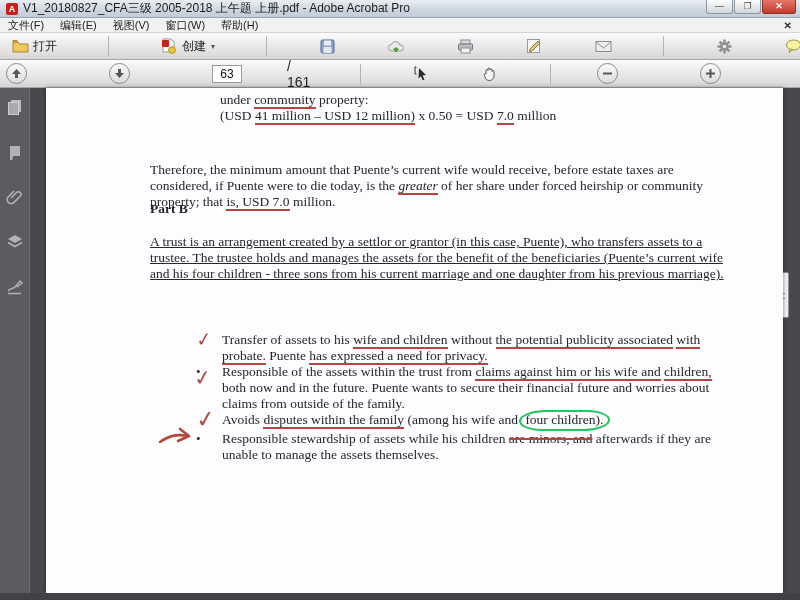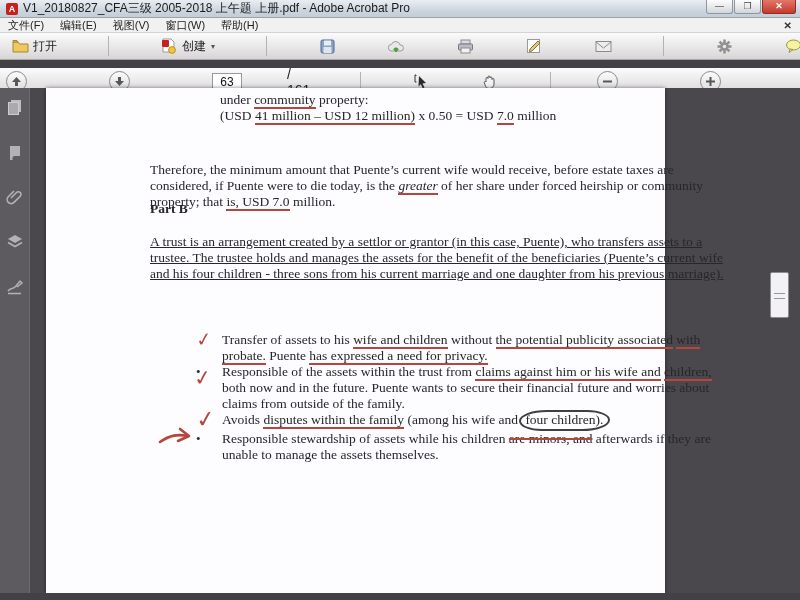--- a/index.html
+++ b/index.html
@@ -24,21 +24,21 @@
   
   .menubar { position:absolute; top:18px; left:0; right:0; height:15px; background:#f2f1f1;
     border-bottom:1px solid #d4d2d2; display:flex; align-items:center; font-size:11px; color:#222; }
   .menu-item { padding:0 8px; height:15px; line-height:15px; }
   .doc-close { margin-left:auto; margin-right:8px; font-size:10px; color:#333; font-weight:bold; }
 
   
   .toolbar { position:absolute; left:0; right:0; display:flex; align-items:center;
     background:linear-gradient(#fbfbfb,#e3e1e1 70%,#d7d5d5); border-bottom:1px solid #a8a6a6;gap:41px; }
   .toolbar1 { top:33px; height:27px; padding:0 6px; }
-  .toolbar2 { top:68px; height:28px; padding:3px 6px; }
+  .toolbar2 { top:60px; height:28px; padding:3px 6px; }
   .tb-sep { width:1px; height:20px; background:#b4b2b2; margin:0 5px; flex:none; }
   .tb-btn { display:flex; align-items:center; gap:4px; padding:2px 5px; border-radius:2px;
     font-size:12px; color:#222; flex:none; }
   .tb-icon { width:18px; height:18px; display:flex; align-items:center; justify-content:center; flex:none; }
   .caret { font-size:8px; color:#555; margin-left:1px; }
   .tb-btn.active { background:linear-gradient(#d0cecb,#c4c2bf); border:1px solid #8f8d8a;
     box-shadow:inset 0 1px 2px rgba(0,0,0,.25); }
   .page-input { width:30px; height:18px; background:#fff; border:1px solid #9a9898;
     font-size:12px; text-align:center; color:#111; font-family:"Liberation Sans",sans-serif; }
   .page-total { font-size:14px; color:#222; margin:0 4px 0 4px; }
@@ -53,21 +53,21 @@
   .round-btn { width:21px; height:21px; border-radius:50%; border:1px solid #8b8989;
     background:linear-gradient(#fcfcfc,#dcdada); display:flex; align-items:center; justify-content:center; flex:none; }
 
   
   .main { position:absolute; top:88px; left:0; right:0; bottom:7px; background:#4a484c; }
   .bottom-strip { position:absolute; left:0; right:0; bottom:0; height:7px; background:#434146; }
   .sidebar { position:absolute; left:0; top:0; bottom:0; width:30px; background:#5d5b60;
     border-right:1px solid #6e6c71; display:flex; flex-direction:column; align-items:center; padding-top:10px; gap:27px; }
   .side-icon { width:18px; height:18px; opacity:.85; }
 
-  .page { position:absolute; left:46px; top:0; width:619px; bottom:0; background:#fdfcfe;
+  .page { position:absolute; left:46px; top:0; width:737px; bottom:0; background:#fdfcfe;
     box-shadow:0 0 4px rgba(0,0,0,.5); }
   .rail { position:absolute; right:0; top:0; bottom:0; width:17px; background:#4a484c; }
   .panel-handle { position:absolute; right:11px; top:184px; width:19px; height:46px;
     background:#f2f1f3; border:1px solid #8e8c90; border-radius:2px; }
   .panel-handle::before { content:""; position:absolute; left:3px; right:3px; top:20px;
     border-top:1px solid #9a989c; border-bottom:1px solid #9a989c; height:4px; }
 
   
   .doc { font-family:"Liberation Serif", serif; color:#26262c; font-size:13.5px; line-height:16px; }
   .pos { position:absolute; }
@@ -82,21 +82,21 @@
   .bullet-text { flex:1; }
   .dot { color:#26262c; font-size:13px; }
   .check { color:#b5463e; font-size:19px; font-weight:bold; display:inline-block;
     transform:rotate(-8deg); font-family:"DejaVu Sans",sans-serif; line-height:14px; }
   .check.under-dot { position:absolute; left:-2px; top:7px; font-size:21px; }
 
   
   .an-u { border-bottom:2px solid #b5463e; }
   .an-i { font-style:italic; }
   .an-s { text-decoration:line-through; text-decoration-color:#b5463e; text-decoration-thickness:2px; }
-  .an-o { display:inline-block; border:2px solid #404040; border-radius:55% 45% / 95% 85%;
+  .an-o { display:inline-block; border:2px solid #22c55e; border-radius:55% 45% / 95% 85%;
     padding:0 5px 1px 4px; margin:-2px -4px -2px -2px; }
   .red-arrow { left:112px; top:337px; width:36px; height:26px; }
 </style>
 </head>
 <body>
 
 <div class="window">
 
   <div class="titlebar">
     <div class="app-icon">A</div>

